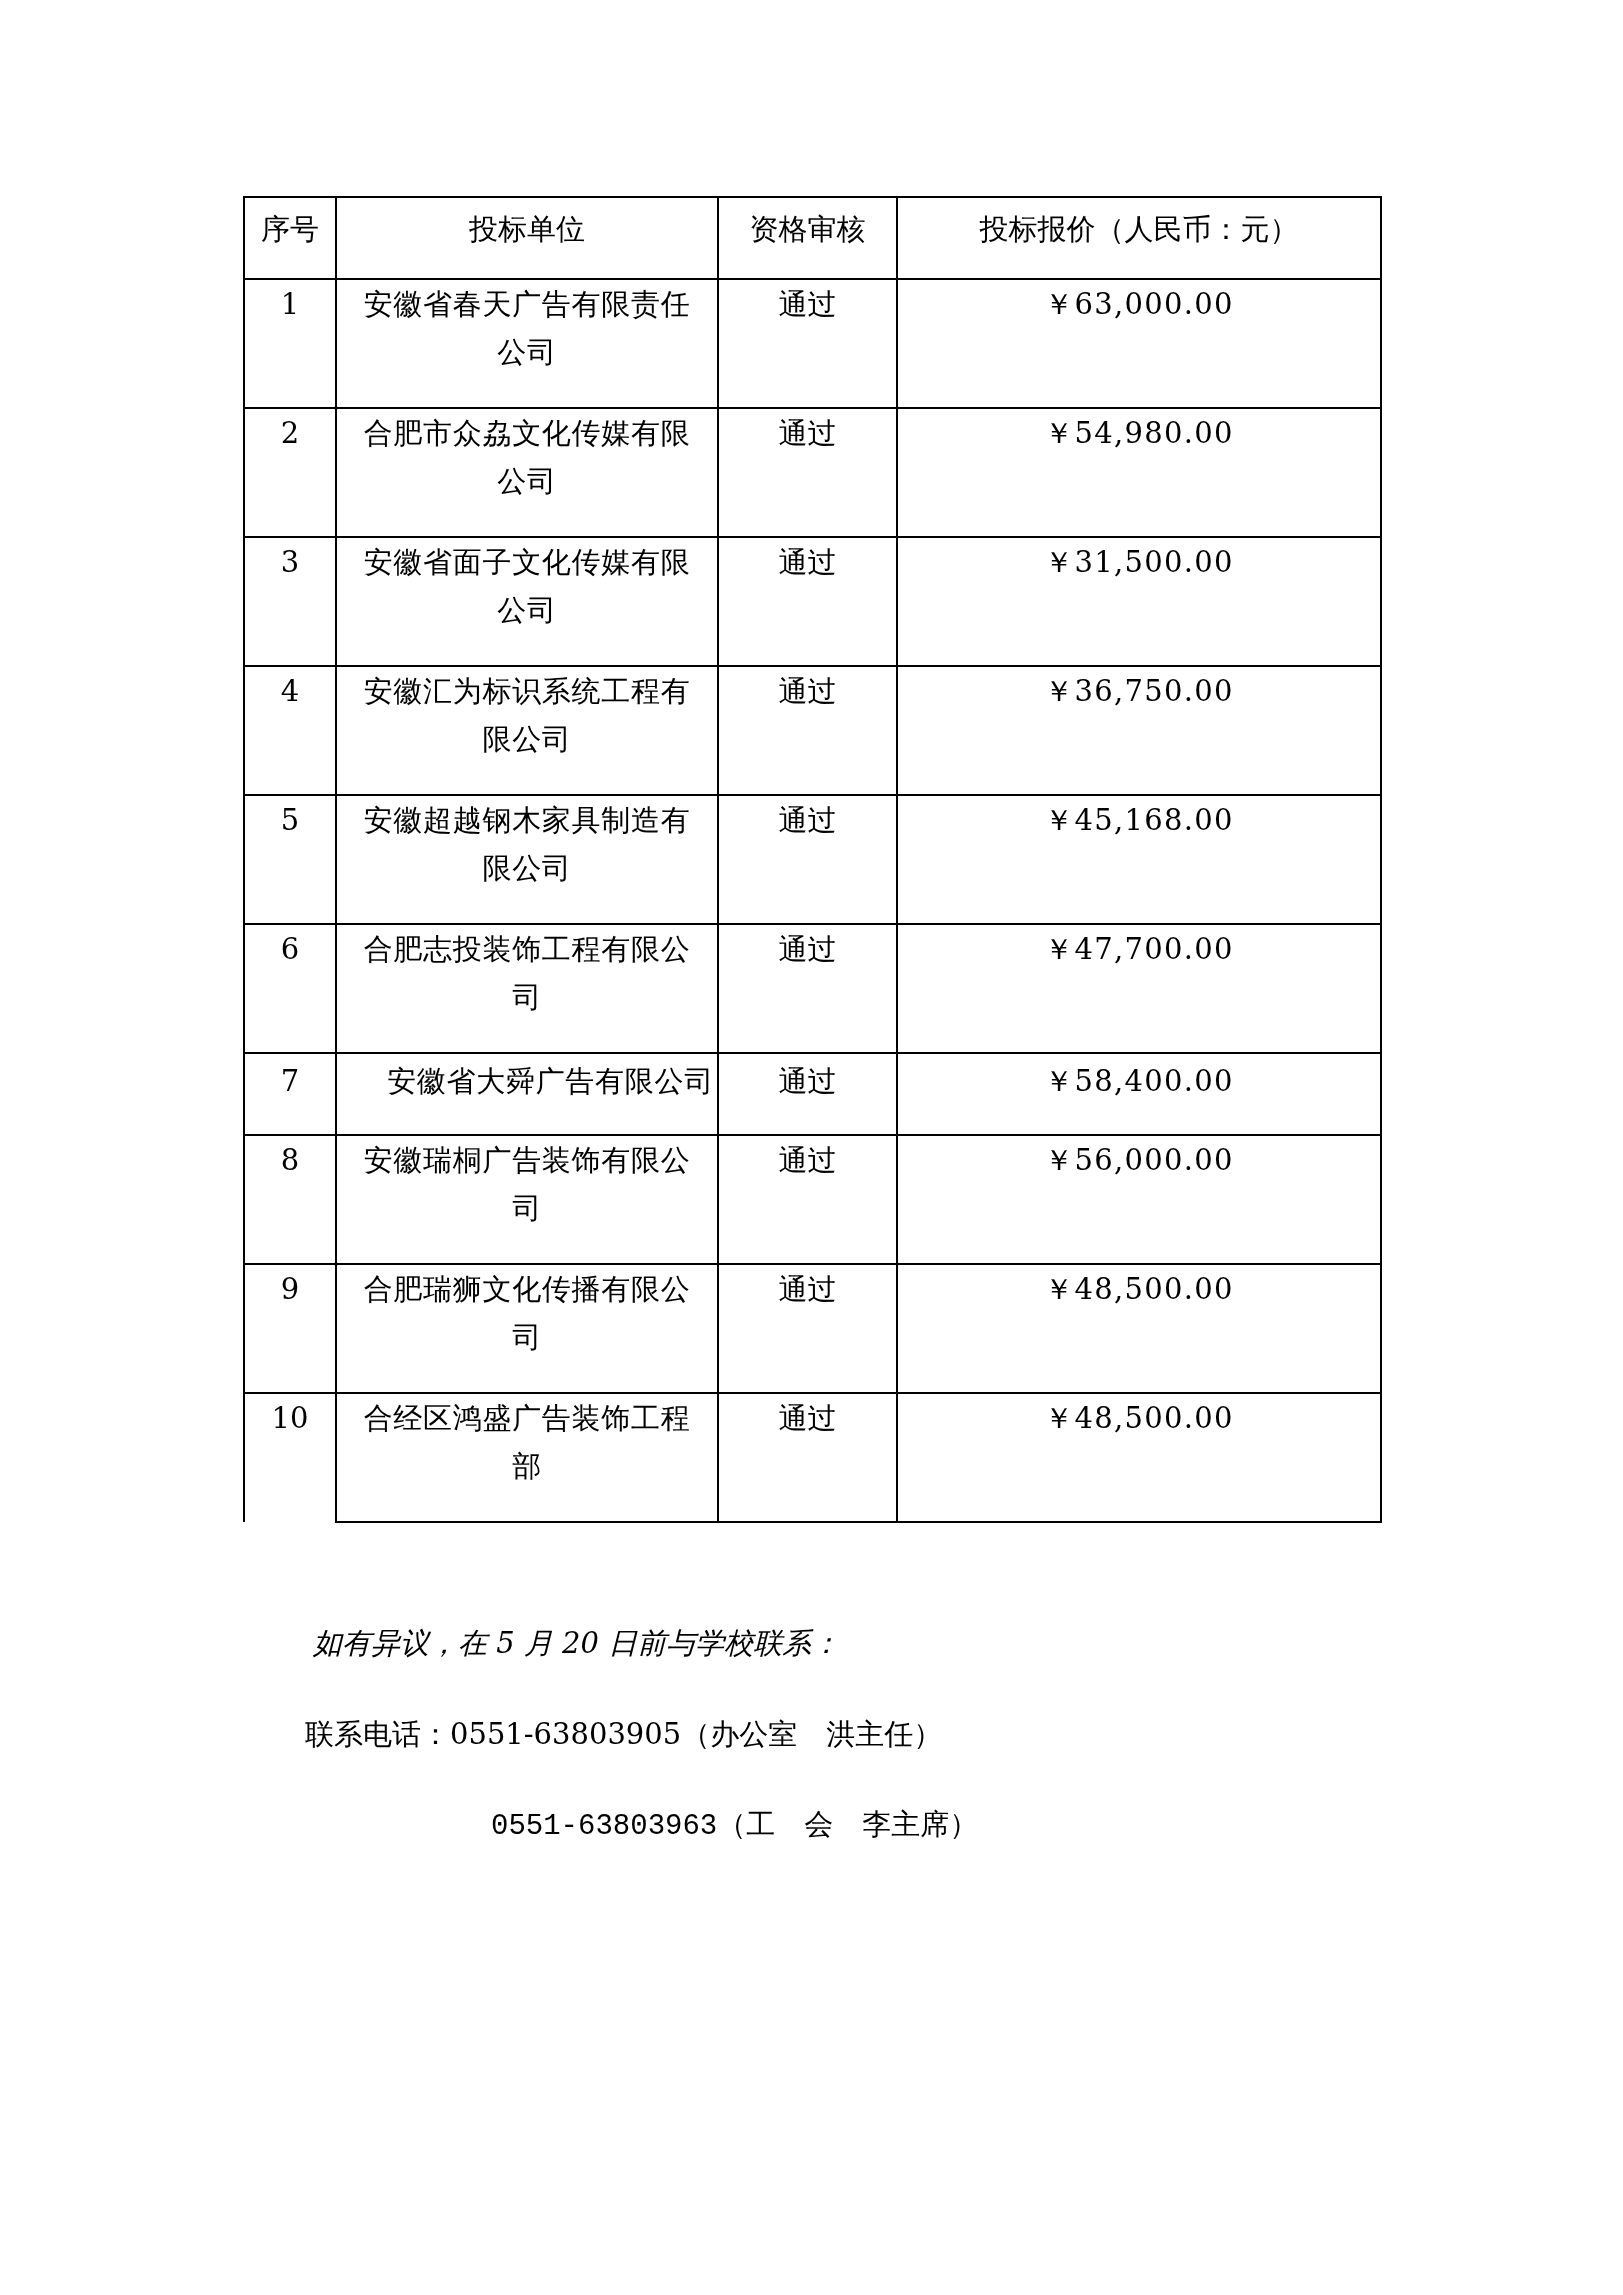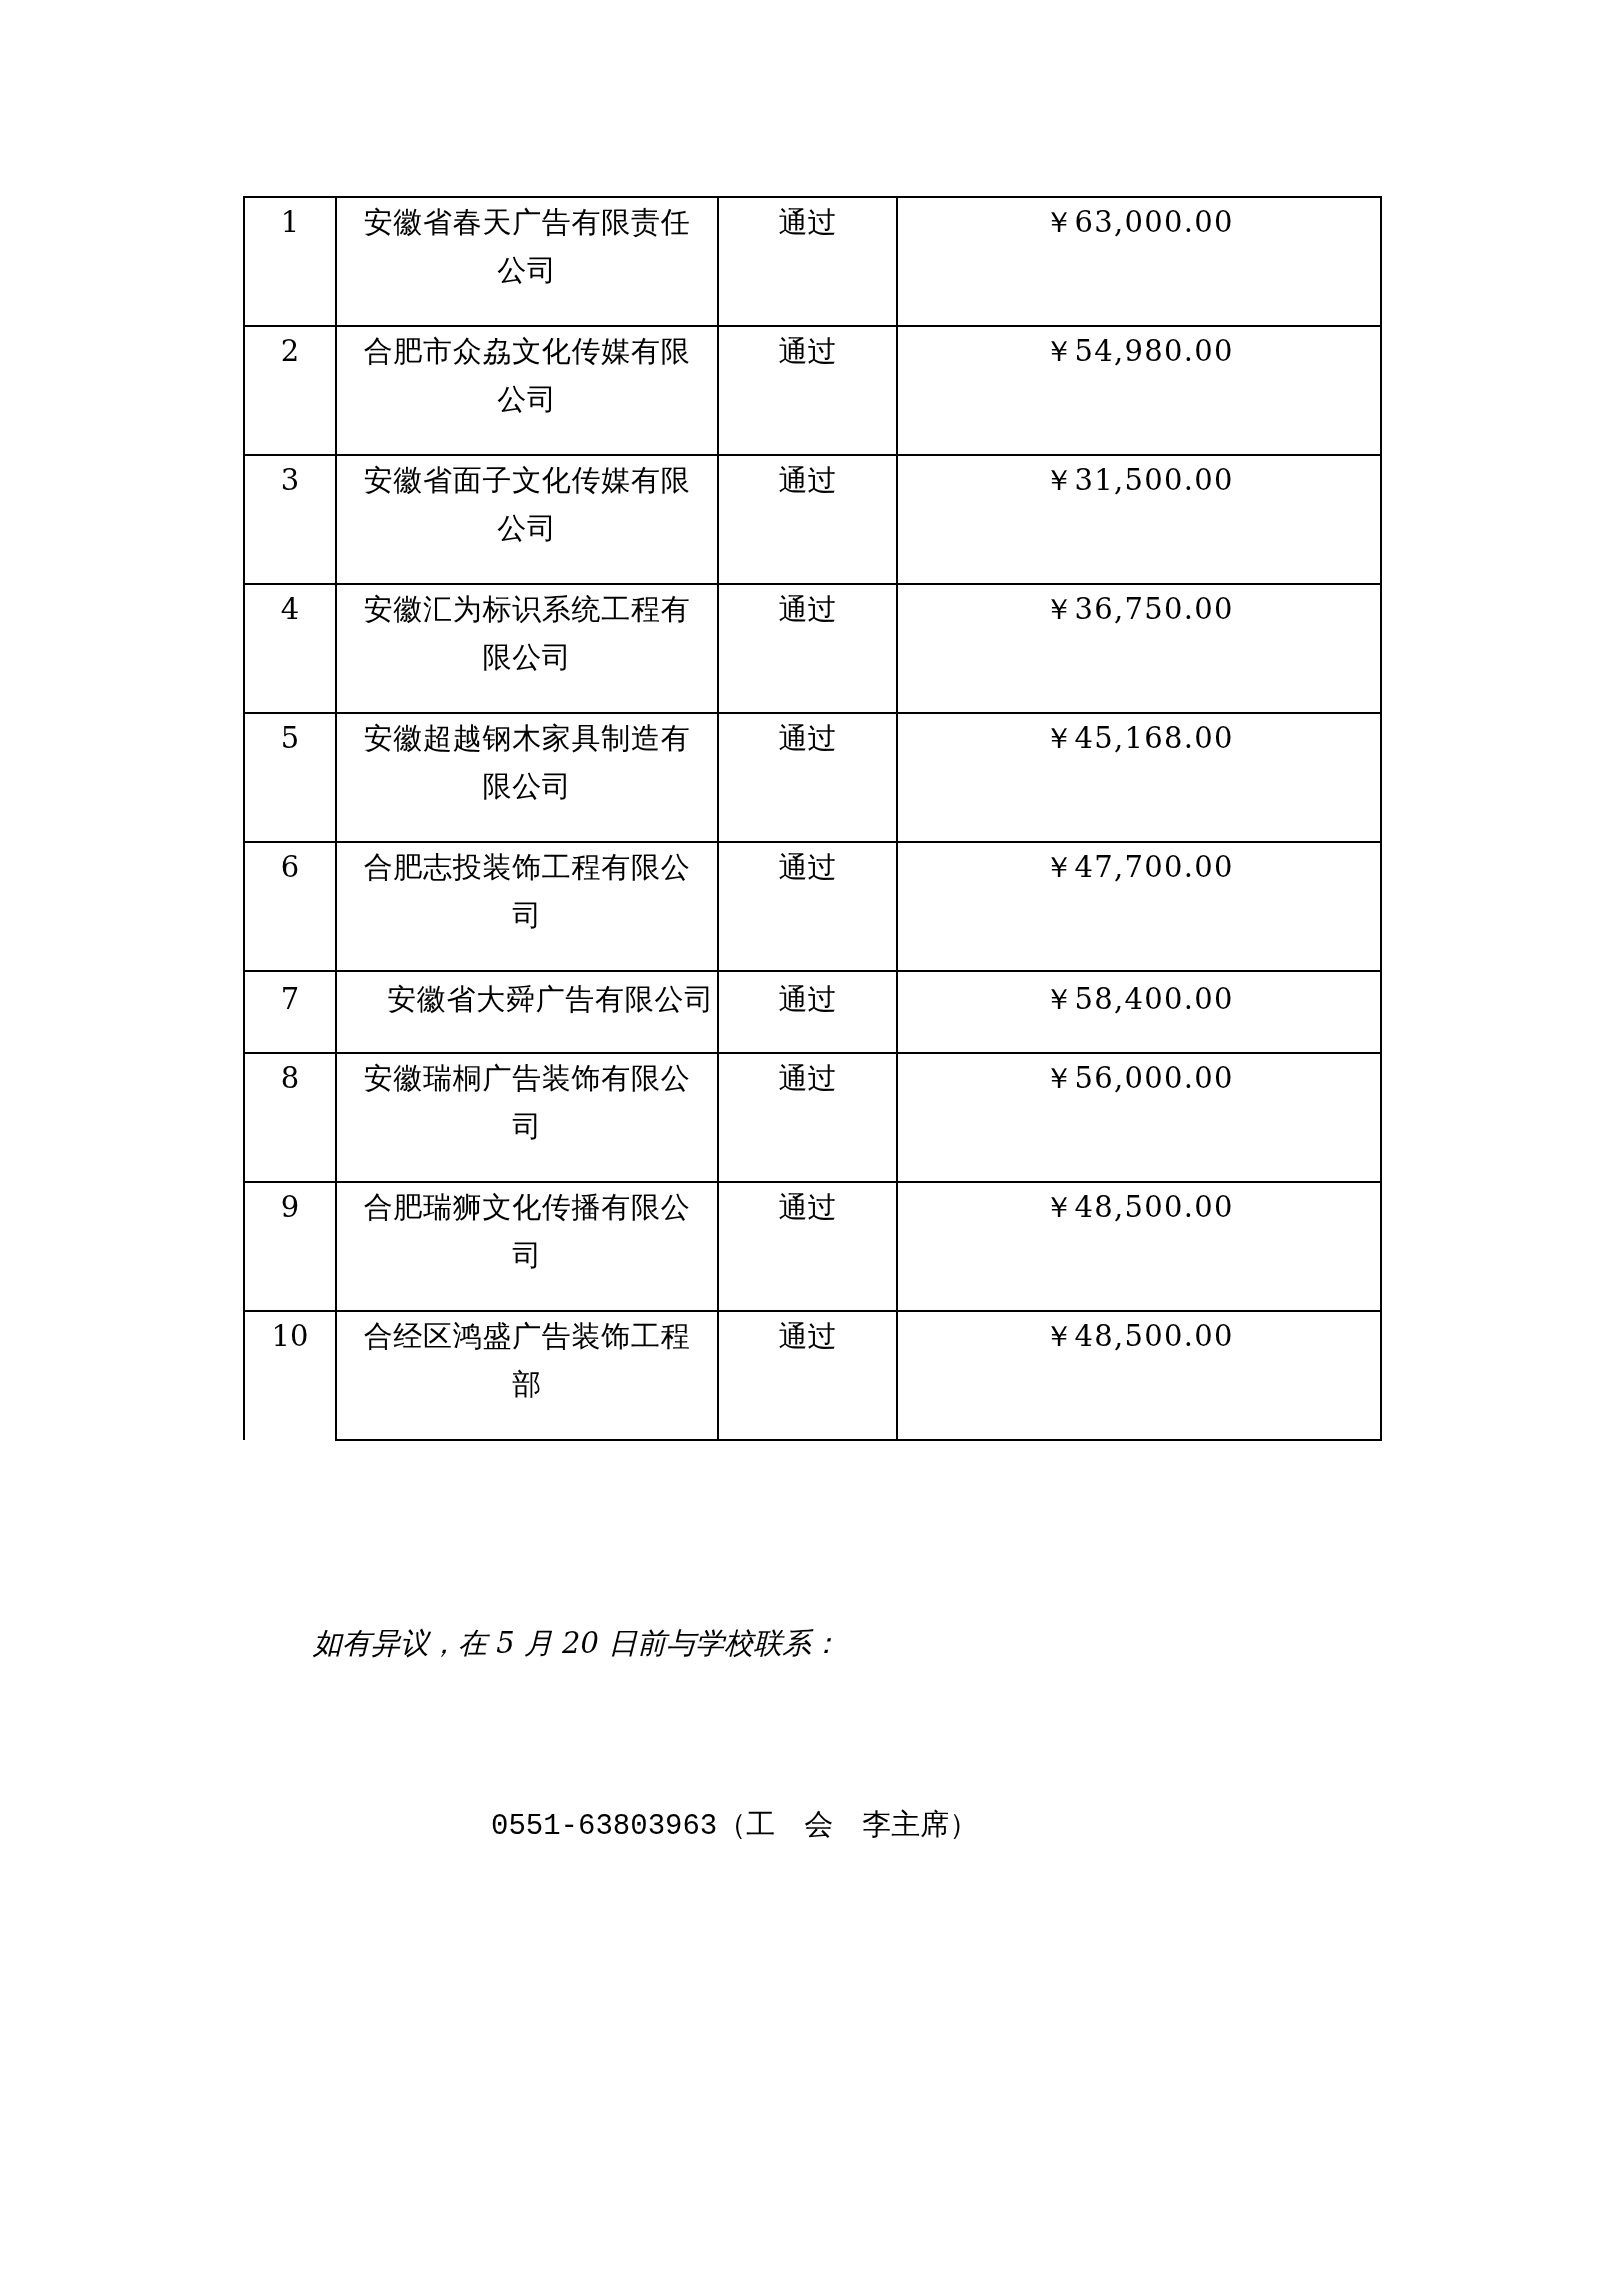--- a/index.html
+++ b/index.html
@@ -91,20 +91,26 @@
 <div class="page">
 
   <table class="bids">
     <colgroup>
       <col class="c-seq">
         <col class="c-unit">
         <col class="c-qual">
         <col class="c-price">
     </colgroup>
     <tbody>
+        <tr class="head">
+      <th>序号</th>
+      <th>投标单位</th>
+      <th>资格审核</th>
+      <th>投标报价（人民币：元）</th>
+    </tr>
 
     <tr class="row">
       <td class="seq">1</td>
       <td class="unit"><span>安徽省春天广告有限责任</span><br><span>公司</span></td>
       <td class="qual">通过</td>
       <td class="price"><span class="price-text">￥63,000.00</span></td>
     </tr>
 
     <tr class="row">
       <td class="seq">2</td>
@@ -165,16 +171,17 @@
     <tr class="row last">
       <td class="seq">10</td>
       <td class="unit"><span>合经区鸿盛广告装饰工程</span><br><span>部</span></td>
       <td class="qual">通过</td>
       <td class="price"><span class="price-text">￥48,500.00</span></td>
     </tr>
   </tbody>
     </table>
 
   <div class="footer-line f1">如有异议，在 5 月 20 日前与学校联系：</div>
+  <div class="footer-line f2"><span>联系电话：</span><span>0551-63803905（办公室　洪主任）</span></div>
   <div class="footer-line f3">0551-63803963（工　会　李主席）</div>
 
 </div>
 
 
 </body></html>

